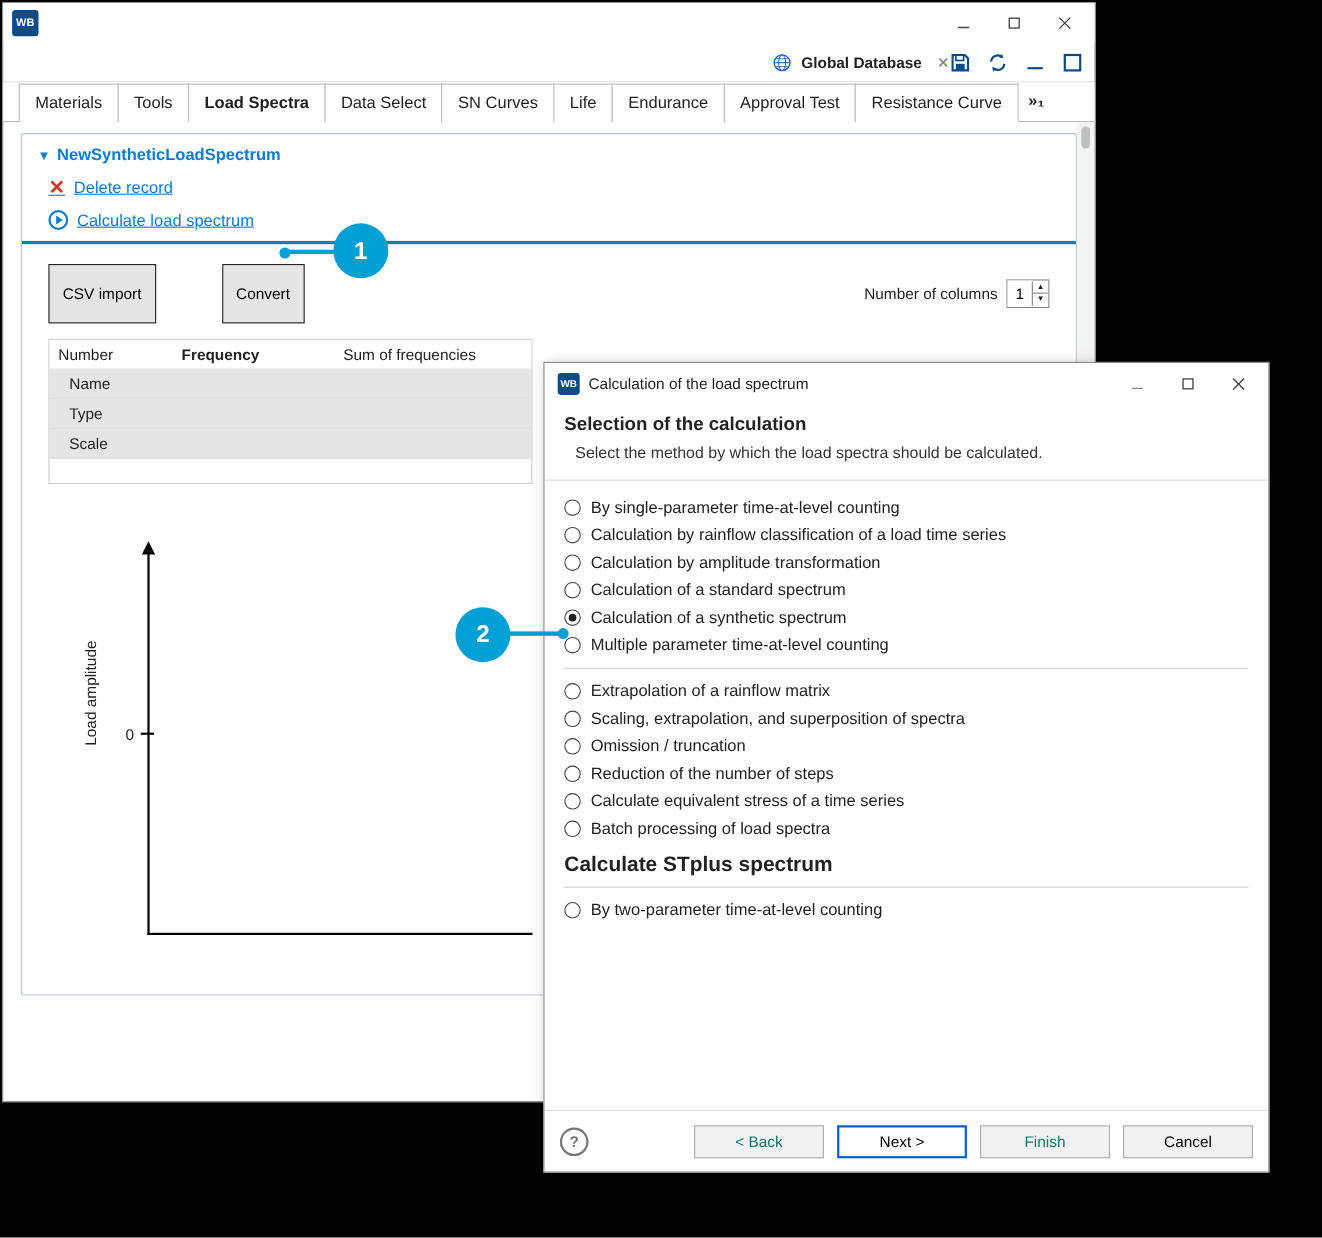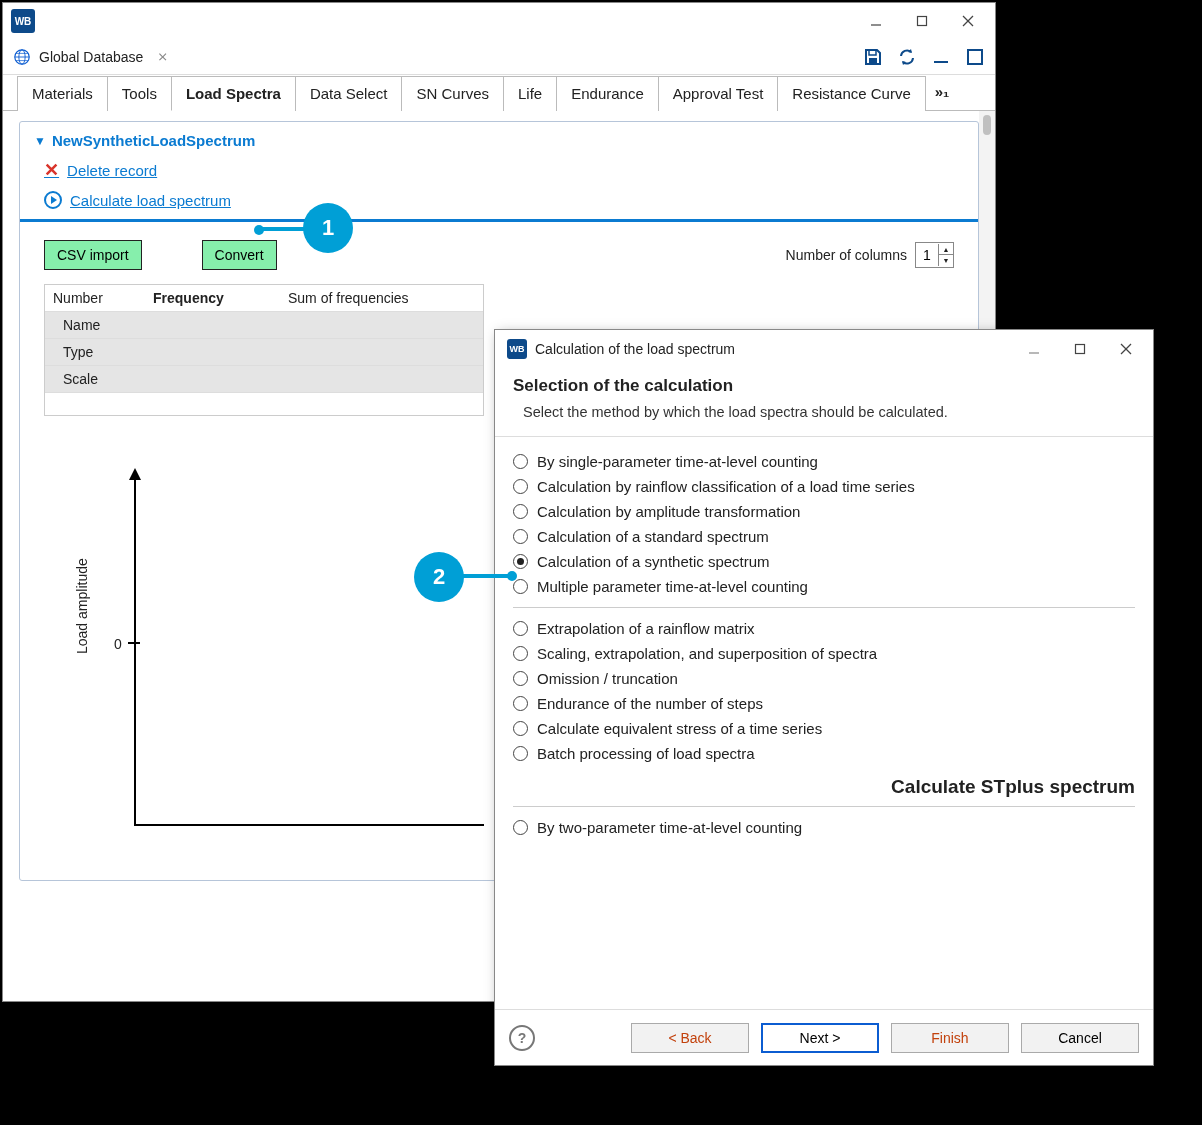--- a/index.html
+++ b/index.html
@@ -6,21 +6,21 @@
 body { background: #000; width: 1202px; height: 1125px; position: relative; overflow: hidden; font-size: 14px; color: #222; }
 
 
 .main-window { position: absolute; left: 2px; top: 2px; width: 994px; height: 1000px; background: #fff; border: 1px solid #888; box-shadow: 2px 2px 6px rgba(0,0,0,.3); }
 .main-titlebar { height: 36px; display: flex; align-items: center; justify-content: space-between; padding: 0 4px; background: #fff; }
 .app-icon { width: 24px; height: 24px; background: #0d4a8a; color: #fff; font-size: 10px; font-weight: bold; display: inline-flex; align-items: center; justify-content: center; border-radius: 3px; margin-left: 4px; }
 .win-controls { display: flex; }
 .win-btn { width: 46px; height: 30px; display: flex; align-items: center; justify-content: center; color: #444; }
 .win-btn svg { width: 12px; height: 12px; stroke: #444; stroke-width: 1.2; fill: none; }
 
-.subbar { height: 36px; display: flex; align-items: center; justify-content: space-between; padding: 0 10px; border-bottom: 1px solid #ddd; }
+.subbar { height: 36px; display: flex; align-items: center; justify-content: flex-end; padding: 0 10px; border-bottom: 1px solid #ddd; font-weight: bold; }
 .subbar-left { display: flex; align-items: center; gap: 8px; }
 .globe { width: 18px; height: 18px; }
 .subbar-title { font-size: 14px; }
 .subbar-close { font-size: 13px; color: #888; margin-left: 6px; }
 .subbar-icons { display: flex; gap: 14px; align-items: center; }
 .subbar-icons svg { width: 20px; height: 20px; }
 
 .tabs { display: flex; border-bottom: 1px solid #bbb; background: #fff; padding-left: 10px; }
 .tab { padding: 8px 14px; border: 1px solid #bbb; border-bottom: none; margin-right: -1px; background: #fff; font-size: 15px; cursor: pointer; position: relative; top: 1px; }
 .tab.active { font-weight: bold; background: #fff; border-bottom: 1px solid #fff; }
@@ -35,30 +35,30 @@
 .record-title { color: #0b7bd1; font-weight: bold; font-size: 15px; display: flex; align-items: center; gap: 6px; }
 .record-title .caret { color: #0b7bd1; font-size: 12px; }
 .action-link { color: #0b7bd1; text-decoration: underline; font-size: 15px; display: flex; align-items: center; gap: 8px; margin-top: 10px; margin-left: 10px; }
 .red-x { color: #d9342b; font-size: 18px; font-weight: bold; text-decoration: none; }
 .play-circle { width: 18px; height: 18px; border: 2px solid #0b7bd1; border-radius: 50%; display: inline-flex; align-items: center; justify-content: center; }
 .play-circle::after { content: ""; border-left: 6px solid #0b7bd1; border-top: 4px solid transparent; border-bottom: 4px solid transparent; margin-left: 2px; }
 
 .blue-divider { height: 3px; background: #0b7bd1; margin: 10px -14px 0; }
 
 .toolbar-row { display: flex; align-items: center; gap: 60px; margin: 18px 10px 0; }
-.btn { border: 1px solid #222; padding: 6px 12px; background: #86efac; font-size: 14px; cursor: pointer; }
+.btn { border: 1px solid #222; padding: 18px 12px; background: #e5e5e5; font-size: 14px; cursor: pointer; }
 .cols-group { margin-left: auto; display: flex; align-items: center; gap: 8px; }
 .spinner { display: inline-flex; align-items: center; border: 1px solid #888; }
 .spinner input { width: 22px; border: none; text-align: center; font-size: 14px; padding: 4px 0; }
 .spinner-btns { display: flex; flex-direction: column; border-left: 1px solid #888; }
 .spinner-btn { width: 14px; height: 11px; font-size: 7px; line-height: 11px; text-align: center; border-bottom: 1px solid #888; }
 .spinner-btn:last-child { border-bottom: none; }
 
 .grid { margin: 14px 10px 0; border: 1px solid #ccc; width: 440px; font-size: 14px; }
-.grid-row { display: flex; border-bottom: 1px solid #ddd; }
+.grid-row { display: flex; border-bottom: 1px solid #ddd; gap: 12px; }
 .grid-row:last-child { border-bottom: none; }
 .grid-row.head { background: #fff; font-weight: normal; }
 .grid-row.sub { background: #e5e5e5; }
 .gcell { padding: 5px 8px; }
 .c-num { width: 100px; }
 .c-freq { width: 135px; font-weight: bold; }
 .c-sum { flex: 1; }
 .c-lbl { width: 80px; padding-left: 18px; }
 .c-val { flex: 1; }
 
@@ -79,33 +79,33 @@
 .dialog { position: absolute; left: 494px; top: 329px; width: 660px; height: 737px; background: #fff; border: 1px solid #888; box-shadow: 4px 4px 12px rgba(0,0,0,.35); z-index: 20; display: flex; flex-direction: column; }
 .dlg-titlebar { height: 38px; display: flex; align-items: center; padding: 0 4px 0 8px; }
 .dlg-title { margin-left: 8px; font-size: 14px; }
 .dlg-winbtns { margin-left: auto; display: flex; }
 .dlg-winbtns .win-btn { width: 46px; height: 30px; }
 
 .dlg-header { padding: 8px 18px 14px; border-bottom: 1px solid #ddd; }
 .dlg-header h2 { font-size: 17px; font-weight: bold; margin-bottom: 6px; }
 .dlg-header p { font-size: 14.5px; color: #333; line-height: 1.4; padding-left: 10px; }
 
-.dlg-body { flex: 1; padding: 12px 18px; overflow: auto; text-align: right; }
+.dlg-body { flex: 1; padding: 12px 18px; overflow: auto; }
 .radio-row { display: flex; align-items: center; gap: 9px; padding: 4px 0; font-size: 15px; }
 .radio { width: 15px; height: 15px; border: 1.5px solid #444; border-radius: 50%; display: inline-flex; align-items: center; justify-content: center; flex-shrink: 0; }
 .radio.checked::after { content: ""; width: 7px; height: 7px; background: #222; border-radius: 50%; }
 .dlg-sep { height: 1px; background: #ccc; margin: 8px 0; }
 .dlg-sub { font-weight: bold; font-size: 19px; margin: 10px 0 2px; }
 
 .dlg-footer { height: 56px; border-top: 1px solid #ddd; display: flex; align-items: center; padding: 0 14px; gap: 12px; }
 .help-circle { width: 26px; height: 26px; border: 2px solid #777; border-radius: 50%; display: flex; align-items: center; justify-content: center; color: #777; font-weight: bold; }
 .dlg-footer .spacer { flex: 1; }
 .dlg-btn { width: 118px; height: 30px; border: 1px solid #aaa; background: #f2f2f2; font-size: 14px; cursor: pointer; }
 .dlg-btn.primary { border: 2px solid #0b5cd1; background: #fff; }
-.dlg-btn:disabled { color: #c2410c; }
+.dlg-btn:disabled { color: #0f766e; }
 </style>
 </head>
 <body>
 
 <div class="main-window">
   <div class="main-titlebar">
     <span class="app-icon">WB</span>
     <div class="win-controls">
       <div class="win-btn">
           <svg viewBox="0 0 12 12">
@@ -313,21 +313,21 @@
         <div class="radio-row">
           <span class="radio"></span>
           <span>Scaling, extrapolation, and superposition of spectra</span>
         </div>
         <div class="radio-row">
           <span class="radio"></span>
           <span>Omission / truncation</span>
         </div>
         <div class="radio-row">
           <span class="radio"></span>
-          <span>Endurance of the number of steps</span>
+          <span>Reduction of the number of steps</span>
         </div>
         <div class="radio-row">
           <span class="radio"></span>
           <span>Calculate equivalent stress of a time series</span>
         </div>
         <div class="radio-row">
           <span class="radio"></span>
           <span>Batch processing of load spectra</span>
         </div>
       </div>

